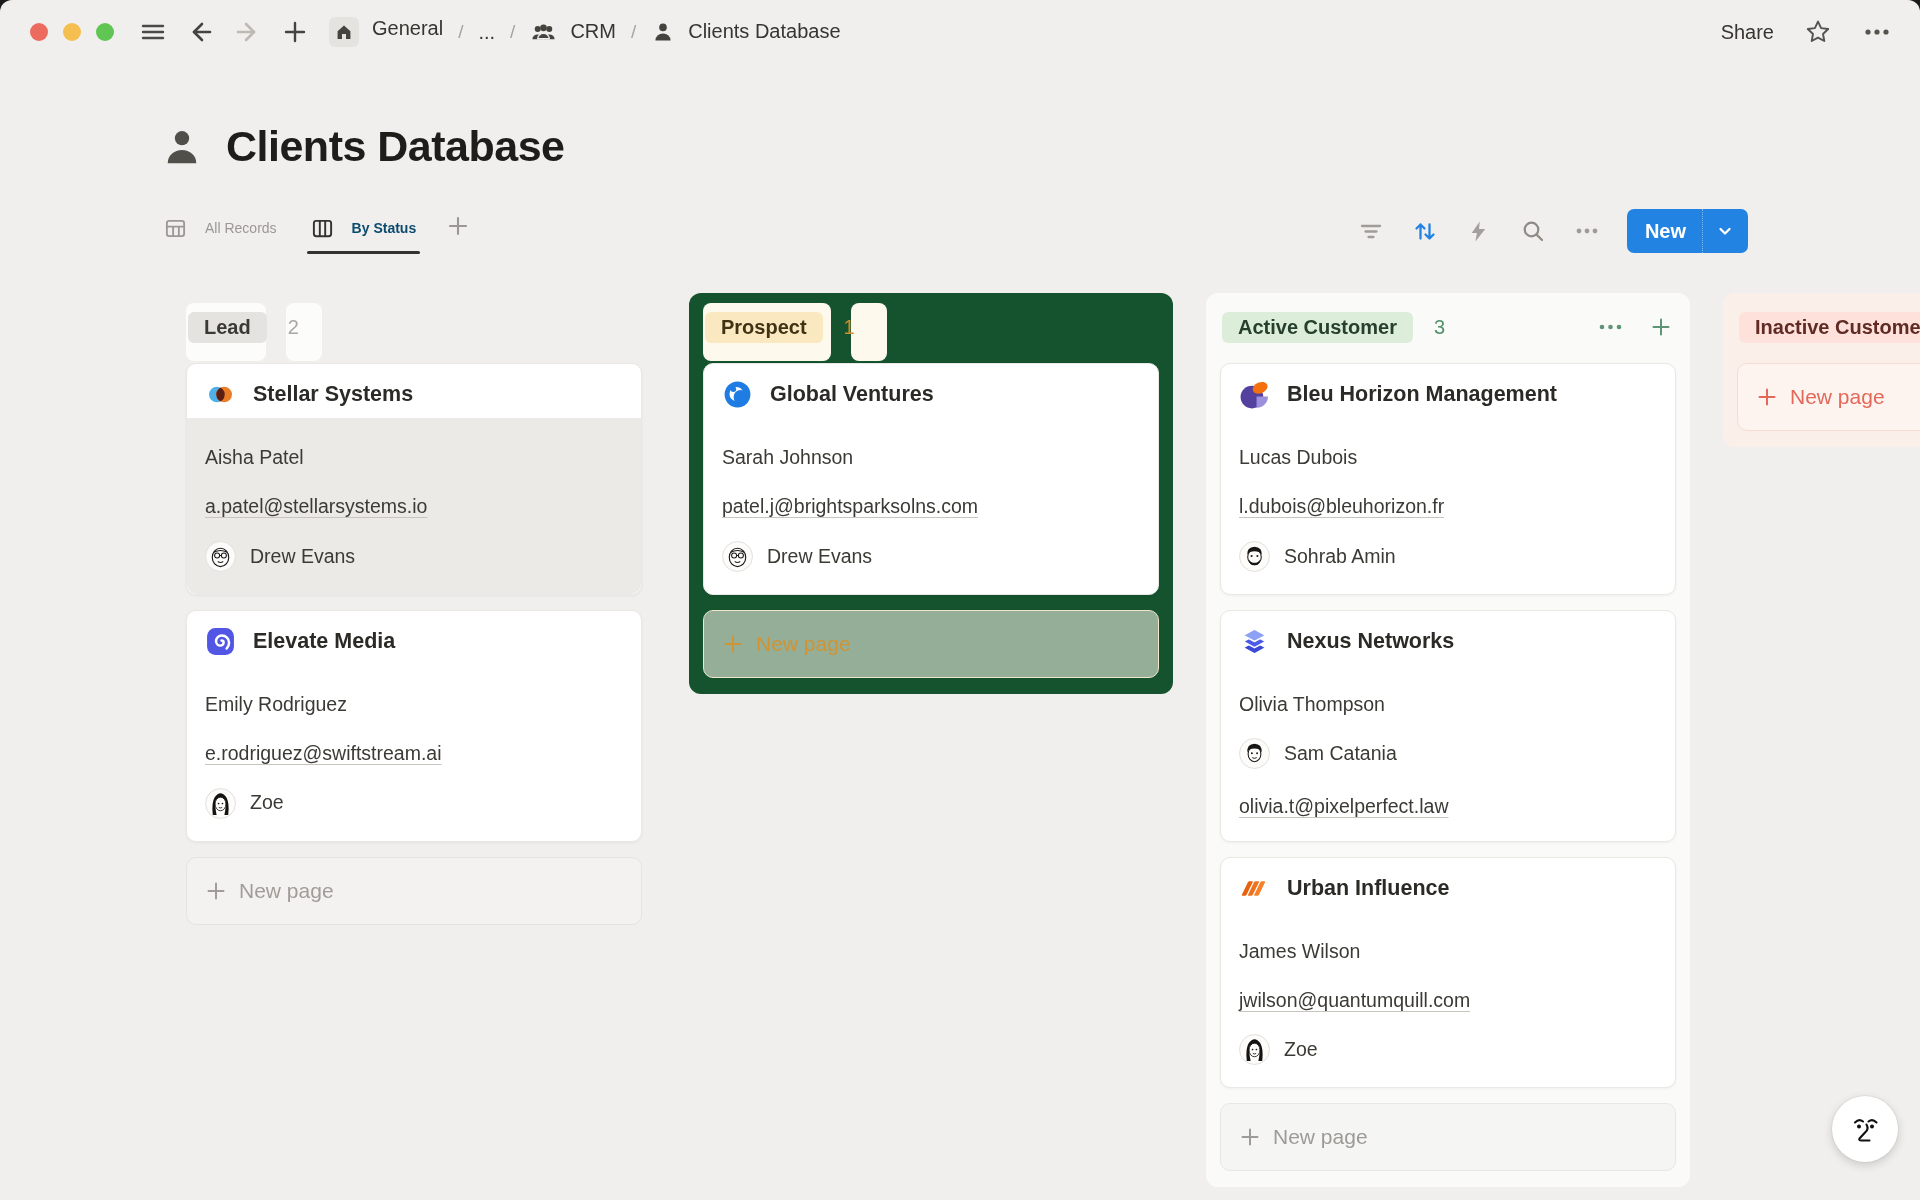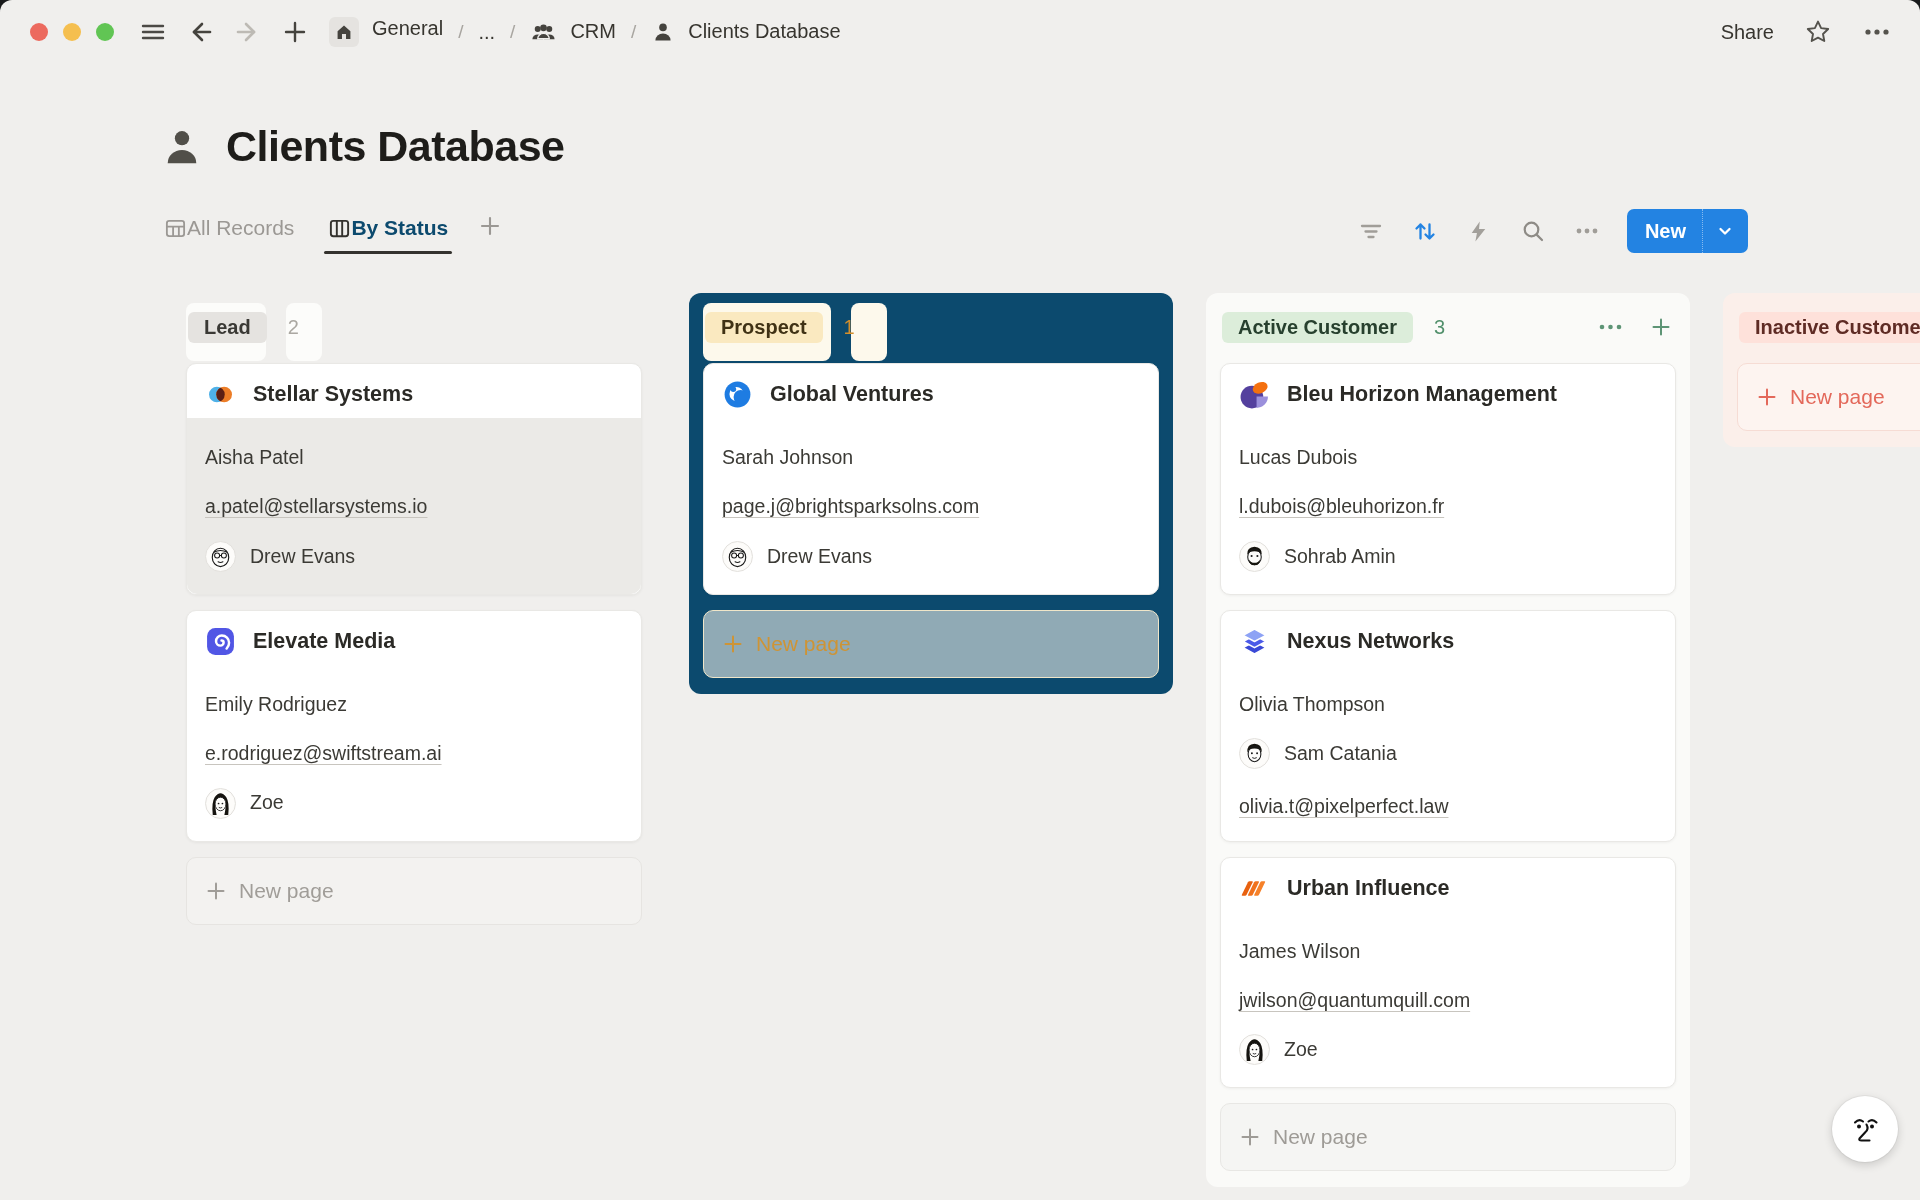--- a/index.html
+++ b/index.html
@@ -19,21 +19,21 @@
   .home-chip { background:#E5E3E0; border-radius:6px; padding:4px; display:flex; }
   .topbar-right { margin-left:auto; display:flex; align-items:center; gap:30px; }
   .share-label { font-size:20px; color:#37352F; cursor:pointer; }
 
   
   .title-row { display:flex; align-items:center; gap:22px; padding-left:160px; margin-top:58px; }
   .page-title { font-size:43px; font-weight:700; color:#1E1D1A; letter-spacing:-0.5px; }
 
   
   .tabs-row { display:flex; align-items:center; padding:0 172px 0 160px; margin-top:38px; height:52px; }
-  .view-tab { display:flex; align-items:center; gap:0; font-size:21px; padding:0 4px 14px 4px; margin-right:26px; cursor:pointer; position:relative; }
+  .view-tab { display:flex; align-items:center; gap:18px; font-size:14px; padding:0 4px 14px 4px; margin-right:26px; cursor:pointer; position:relative; }
   .view-tab.inactive { color:#9B9894; }
   .view-tab.active { color:#0c4a6e; font-weight:600; }
   .view-tab.active::after { content:""; position:absolute; left:0; right:0; bottom:0; height:3px; background:#34322E; border-radius:2px; }
   .add-view { color:#9B9894; padding-bottom:14px; cursor:pointer; }
   .toolbar { margin-left:auto; display:flex; align-items:center; gap:14px; padding-bottom:8px; }
   .tool { width:40px; height:40px; display:flex; align-items:center; justify-content:center; border-radius:6px; cursor:pointer; }
   .new-btn { display:flex; align-items:stretch; height:44px; border-radius:7px; overflow:hidden; cursor:pointer; margin-left:6px; }
   .new-btn-main { color:#fff; font-size:20px; font-weight:600; display:flex; align-items:center; padding:0 16px 0 18px; }
   .new-btn-chev { display:flex; align-items:center; padding:0 10px 0 9px; border-left:1px dotted rgba(255,255,255,0.45); }
 
@@ -336,41 +336,41 @@
             <svg width="22" height="22" viewBox="0 0 22 22">
               <g stroke="#A09D98" stroke-width="2" stroke-linecap="round">
                 <line x1="11" y1="3.5" x2="11" y2="18.5"></line>
                 <line x1="3.5" y1="11" x2="18.5" y2="11"></line>
               </g>
             </svg>
           </span>
           <span>New page</span>
         </div>
       </div>
-      <div class="column" style="background: #0c4a6e;">
+      <div class="column" style="background: #14532d;">
         <div class="col-header">
           <div class="ghost-tab" style="left: 0px; width: 128px; background: rgb(253, 249, 236);"></div>
           <div class="ghost-tab" style="left: 148px; width: 36px; background: rgb(253, 249, 236);"></div>
           <span class="status-chip" style="background: rgb(250, 233, 192); color: rgb(64, 50, 21);">Prospect</span>
           <span class="col-count" style="color: rgb(210, 142, 43);">1</span>
         </div>
         <div class="card">
       <div class="c-row card-title-row">
         <span class="logo-box">
               <svg width="31" height="31" viewBox="0 0 30 30">
                 <circle cx="15" cy="15" r="12.5" fill="#1E7CE2"></circle>
                 <circle cx="14" cy="14.5" r="6.8" fill="#fff"></circle>
                 <circle cx="18" cy="17.5" r="6.8" fill="#1E7CE2"></circle>
                 <circle cx="11" cy="10" r="2.7" fill="#1E7CE2"></circle>
               </svg>
             </span>
         <span class="card-title">Global Ventures</span>
       </div>
       <div class="c-row prop">Sarah Johnson</div>
-      <div class="c-row prop email"><span>page.j@brightsparksolns.com</span></div>
+      <div class="c-row prop email"><span>patel.j@brightsparksolns.com</span></div>
       <div class="c-row prop owner">
         <span class="avatar"><svg width="29" height="29" viewBox="0 0 30 30">
                 <circle cx="15" cy="15" r="14" fill="#FDFCFA"></circle>
                 <ellipse cx="15" cy="16" rx="8.5" ry="9.5" fill="none" stroke="#1b1b1b" stroke-width="1.2"></ellipse>
                 <g fill="none" stroke="#1b1b1b" stroke-width="1.1">
                   <circle cx="11.5" cy="14" r="2.6"></circle>
                   <circle cx="18.5" cy="14" r="2.6"></circle>
                   <line x1="14.1" y1="14" x2="15.9" y2="14"></line>
                 </g>
                 <path d="M12.5 20.5 Q15 22 17.5 20.5" fill="none" stroke="#1b1b1b" stroke-width="1.1" stroke-linecap="round"></path>

